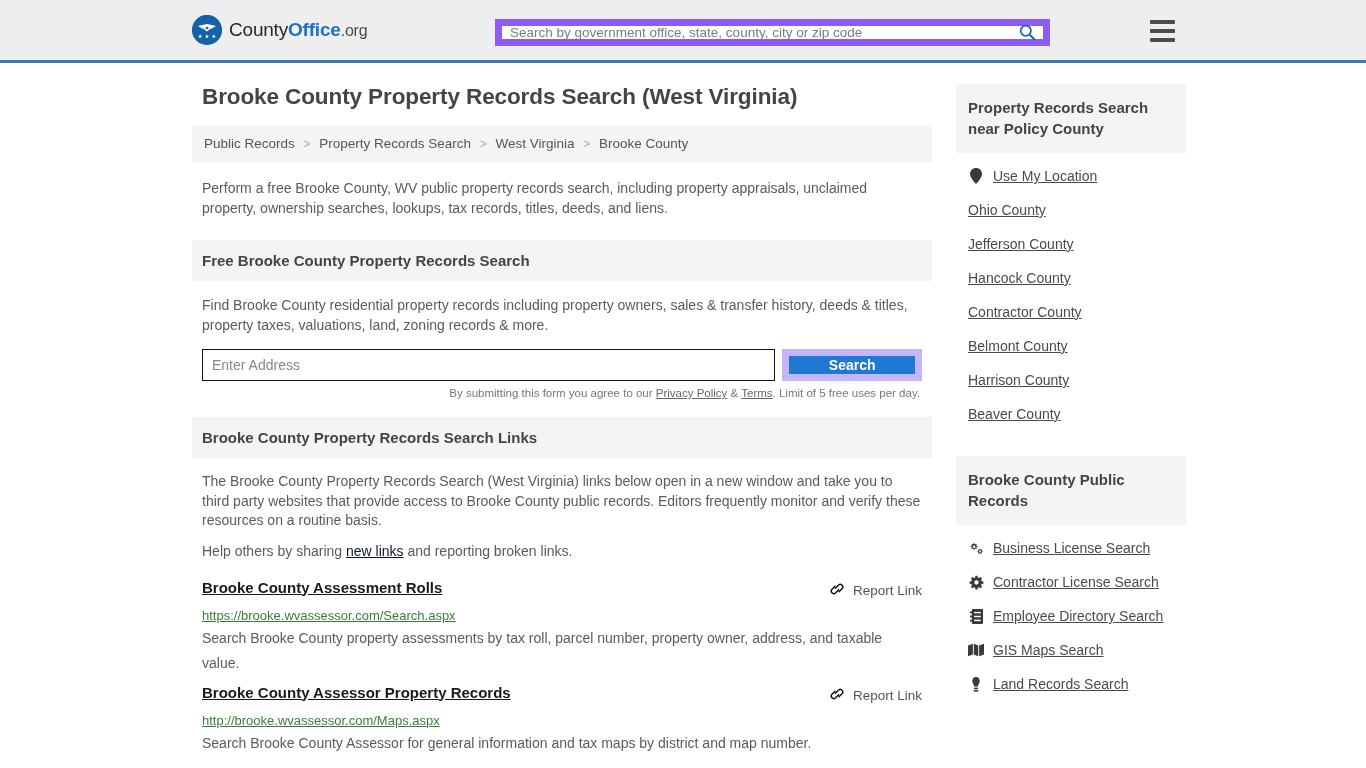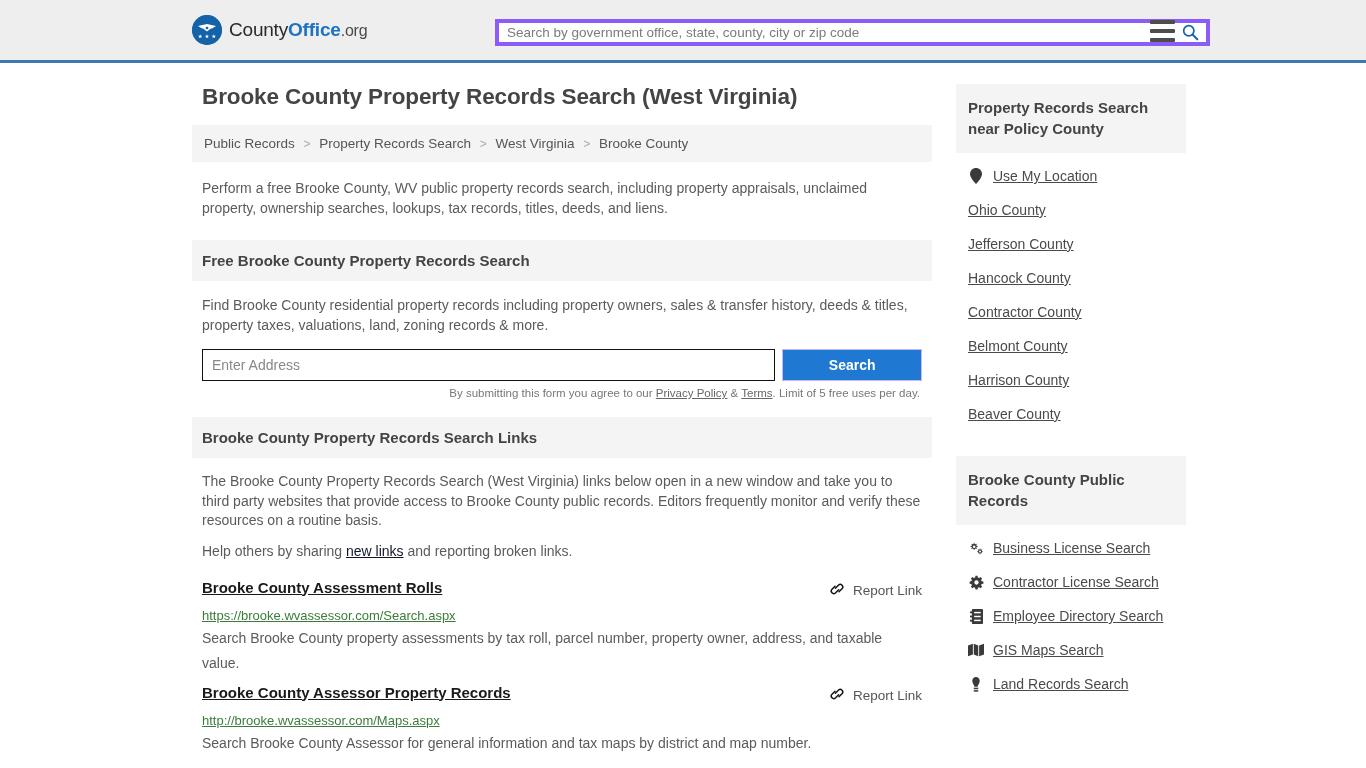--- a/index.html
+++ b/index.html
@@ -43,24 +43,24 @@
     white-space: nowrap;
   }
   .logo-text .t1 { color: #2a2a2a; }
   .logo-text .t2 { color: #1d72c4; font-weight: bold; }
   .logo-text .t3 { color: #4a4a4a; font-size: 16px; }
 
   .search-wrap {
     position: absolute;
     left: 495px;
     top: 19px;
-    width: 715px;
+    width: 555px;
     height: 27px;
     background: #ffffff;
-    border: 4px solid #8b5cf6;
+    border: 7px solid #8b5cf6;
     display: flex;
     align-items: center;
   }
   .search-input {
     flex: 1 1 auto;
     border: 0;
     outline: none;
     height: 100%;
     padding: 0 8px;
     font-family: "Liberation Sans", sans-serif;
@@ -158,21 +158,21 @@
     color: #333;
     outline: none;
     background: #fff;
   }
   .addr-input::placeholder { color: #888; }
   .search-submit {
     width: 140px;
     height: 32px;
     margin-left: 7px;
     background: #1f78d1;
-    border: 1px solid #c4b5fd;
+    border: 7px solid #c4b5fd;
     color: #ffffff;
     font-family: "Liberation Sans", sans-serif;
     font-size: 14px;
     font-weight: bold;
     cursor: pointer;
   }
   .disclaimer {
     text-align: right;
     font-size: 11.5px;
     color: #777;

